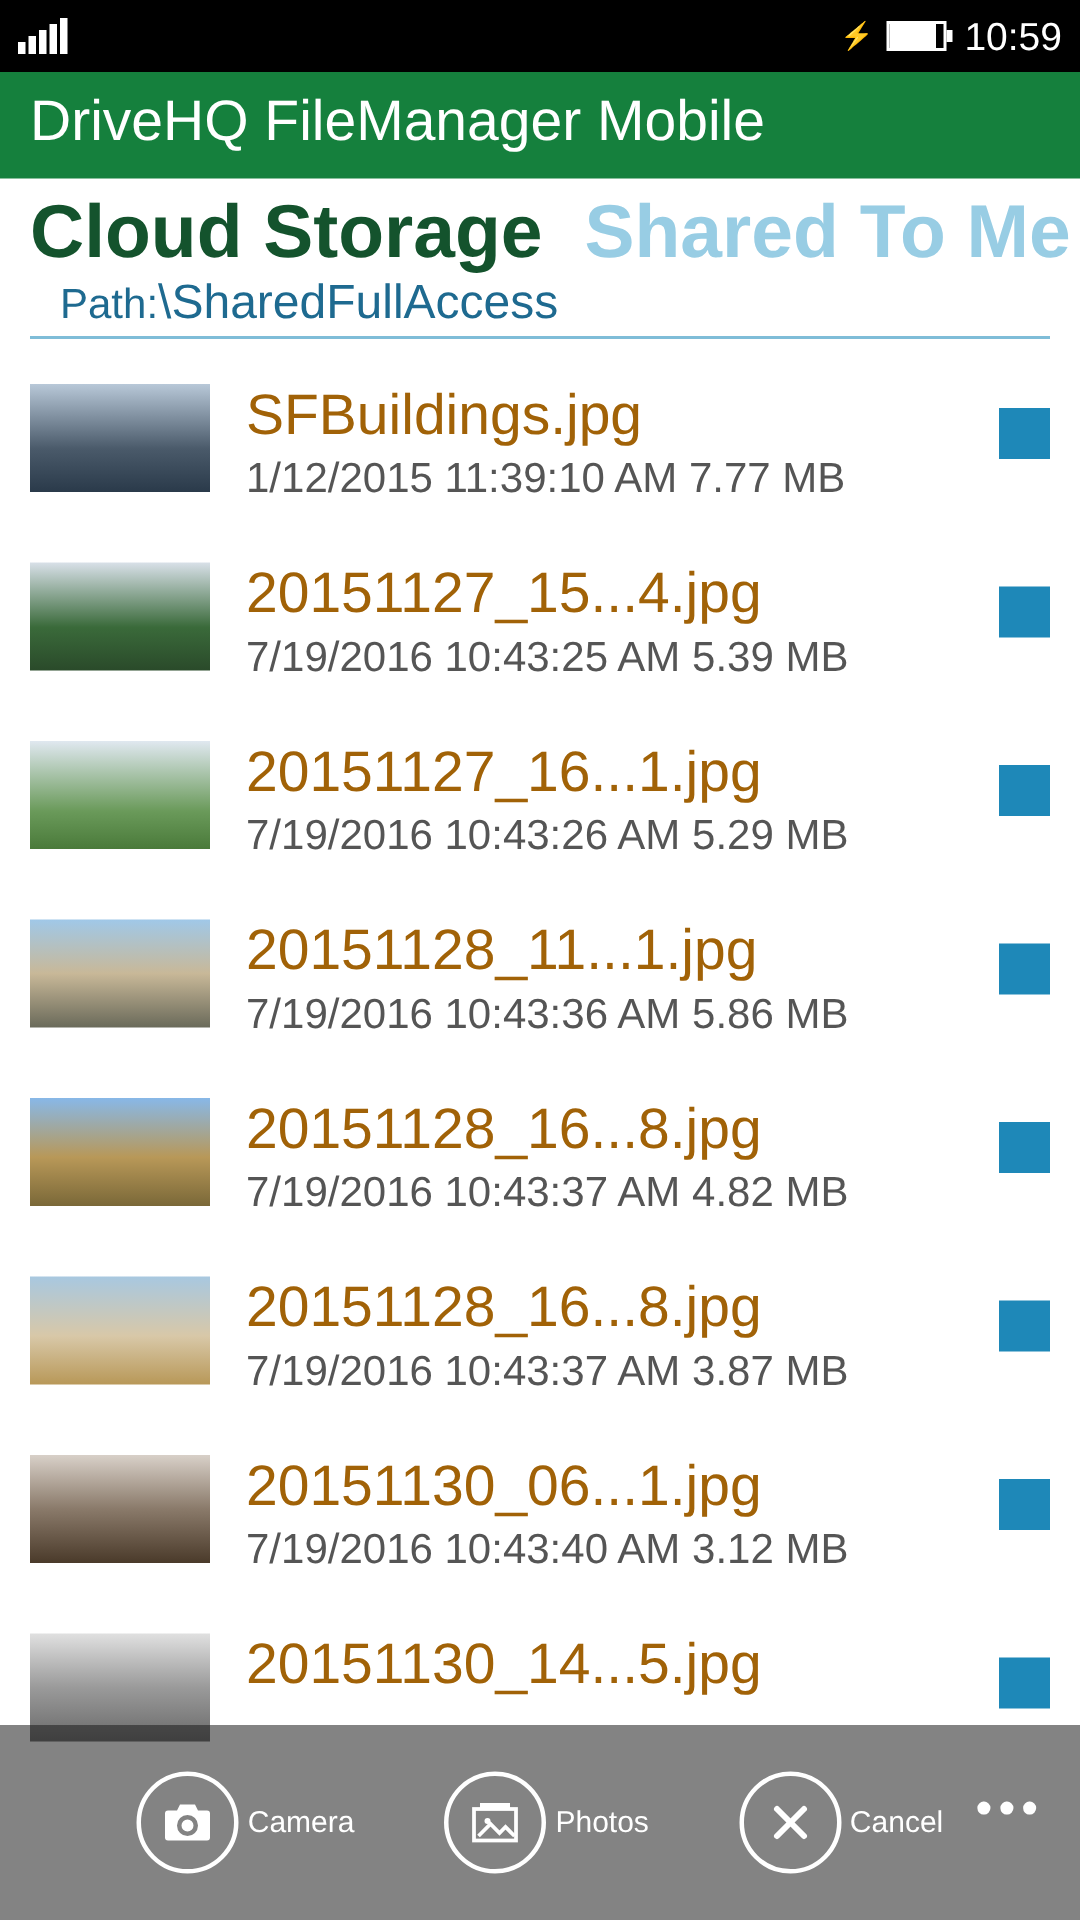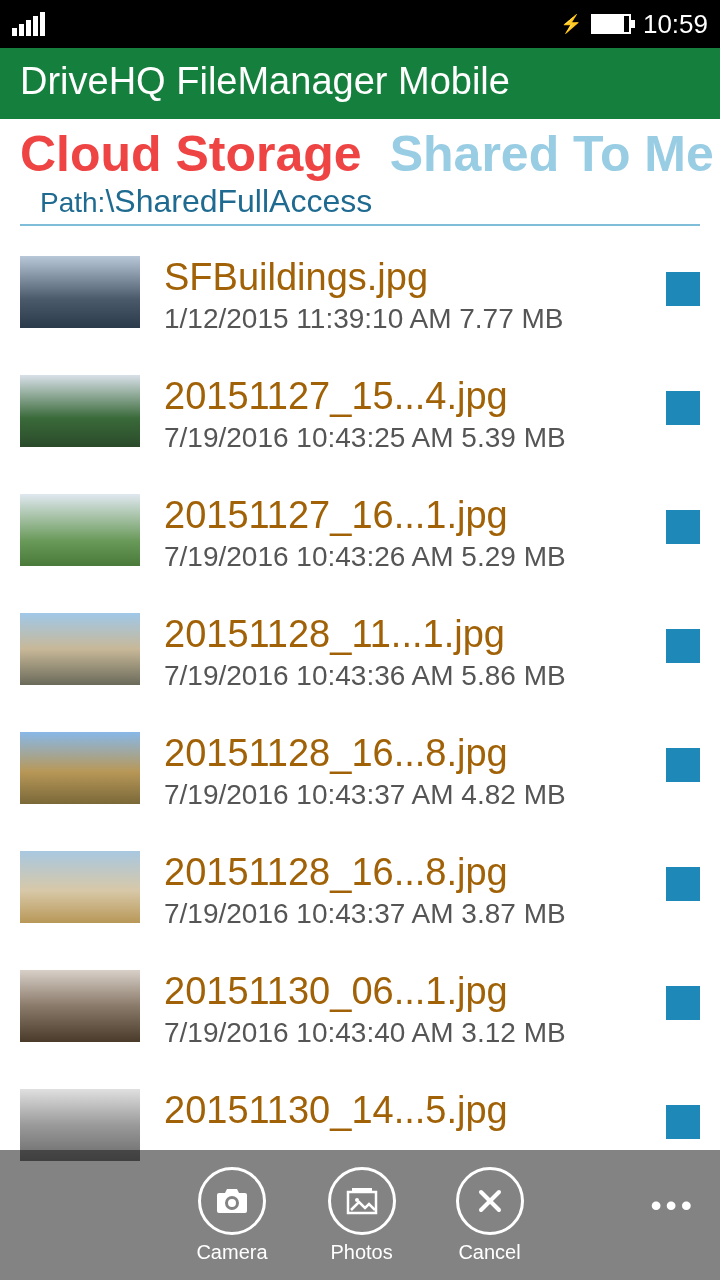--- a/index.html
+++ b/index.html
@@ -41,21 +41,21 @@
   .tabs {
     display: flex;
     padding: 6px 20px 0 20px;
     gap: 28px;
     white-space: nowrap;
     overflow: hidden;
   }
   .tab {
     font-size: 50px;
     font-weight: 600;
-    color: #ef4444;
+    color: #14532d;
   }
   .tab.inactive { color: #98cde4; }
   
   .path-row {
     display: flex;
     align-items: baseline;
     padding: 0 20px 4px 20px;
     color: #1e6a90;
     font-size: 28px;
     border-bottom: 2px solid #7fbdd8;
@@ -118,21 +118,21 @@
     width: 720px;
     height: 130px;
     background: rgba(30,30,30,0.55);
     display: flex;
     align-items: center;
     justify-content: center;
     gap: 60px;
   }
   .bottom-btn {
     display: flex;
-    flex-direction: column;
+    flex-direction: row;
     align-items: center;
     color: #fff;
     font-size: 20px;
     gap: 6px;
   }
   .circle-btn {
     width: 68px; height: 68px;
     border: 3px solid #fff;
     border-radius: 50%;
     display: flex;

